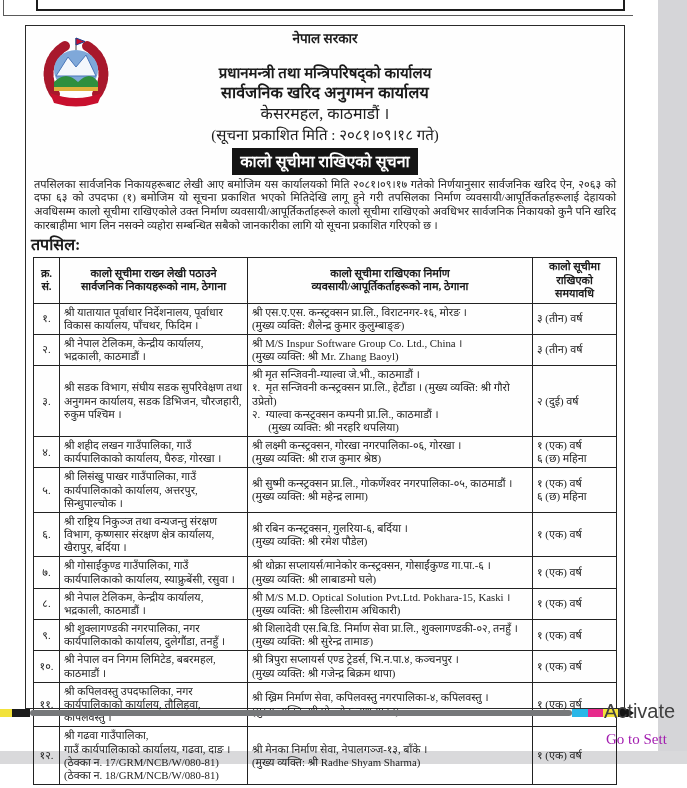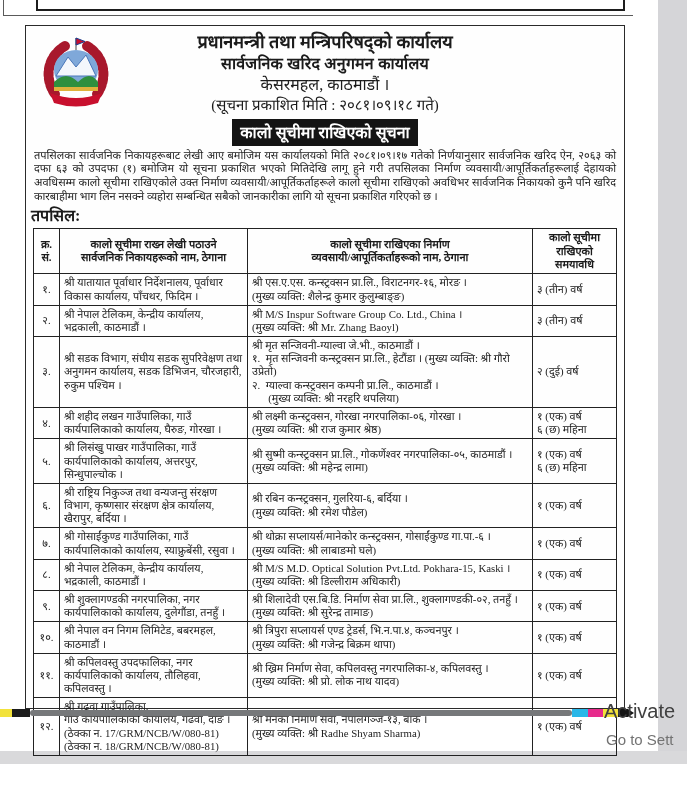--- a/index.html
+++ b/index.html
@@ -14,21 +14,21 @@
   .bottom-band{position:absolute;left:0;top:751px;width:687px;height:13px;background:#d9d9db;}
   
   .top-inner-box{position:absolute;left:36px;top:-9px;width:585px;height:16px;border:2.5px solid #1d1d1d;background:#fff;}
   .top-outer-line{position:absolute;left:3px;top:15px;width:630px;height:1px;background:#5a5a5a;}
   .top-outer-left{position:absolute;left:3px;top:0;width:1px;height:15px;background:#5a5a5a;}
   
   .doc{position:absolute;left:25px;top:25px;width:600px;height:684px;border:1.5px solid #2a2a2a;background:#fefefe;box-sizing:border-box;padding:0 5px;}
   .emblem{position:absolute;left:13px;top:8px;width:74px;height:76px;}
   .hdr{text-align:center;margin-top:5px;line-height:1.15;}
   .hdr .l1{font-size:13.5px;font-weight:bold;}
-  .hdr .l2{font-size:18px;font-weight:bold;margin-top:6px;}
+  .hdr .l2{font-size:15px;font-weight:bold;margin-top:18px;}
   .hdr .l3{font-size:16px;font-weight:bold;margin-top:2px;letter-spacing:.2px;}
   .hdr .l4{font-size:16px;margin-top:3px;}
   .hdr .l5{font-size:15px;margin-top:3px;}
   .banner{display:table;margin:4px auto 2px;background:#141414;color:#fff;font-weight:bold;font-size:16px;padding:2px 8px 3px;}
   .para{font-size:11px;line-height:1.24;text-align:justify;margin:3px 3px 0;}
   .tapasil{text-align:left;font-size:16px;font-weight:bold;margin:1px 0 2px;}
   table.blk{border-collapse:collapse;table-layout:fixed;width:calc(100% - 4px);margin:0 2px;font-size:10.8px;line-height:1.22;}
   table.blk th,table.blk td{border:1px solid #222;padding:2px 4px;vertical-align:middle;box-sizing:border-box;}
   table.blk{border:1.5px solid #222;}
   th{font-weight:bold;text-align:center;white-space:pre-line;font-size:11px;padding:3px 2px;}
@@ -40,21 +40,21 @@
   .bar{position:absolute;top:709px;height:8px;}
   .bar.yellow-l{left:0;width:12px;background:#f2e23b;}
   .bar.black-l{left:12px;width:18px;background:#1c1c1c;}
   .bar.gray-long{left:30px;width:542px;height:6px;top:710px;background:#76787a;border-radius:3px;}
   .bar.cyan{left:572px;width:16px;background:#2ab7e8;}
   .bar.magenta{left:588px;width:15px;background:#e72b8c;}
   .bar.yellow-r{left:603px;width:15px;background:#f2e23b;}
   .bar.black-arrow{left:618px;width:16px;background:#161616;clip-path:polygon(0 0,62% 0,100% 50%,62% 100%,0 100%);}
   
   .wm1{position:absolute;left:604px;top:700px;width:83px;overflow:hidden;font-family:"Liberation Sans","DejaVu Sans",sans-serif;font-weight:300;font-size:20px;color:#404040;white-space:nowrap;}
-  .wm2{position:absolute;left:606px;top:731px;width:81px;overflow:hidden;font-family:Liberation Sans, sans-serif;font-weight:300;font-size:15px;color:#737373;white-space:nowrap;}
+  .wm2{position:absolute;left:606px;top:731px;width:81px;overflow:hidden;font-family:Liberation Serif, serif;font-weight:300;font-size:15px;color:#a21caf;white-space:nowrap;}
 </style>
 </head>
 <body>
 
 <div class="gray-strip"></div>
 <div class="bottom-band"></div>
 
 <div class="top-inner-box"></div>
 <div class="top-outer-line"></div>
 <div class="top-outer-left"></div>
@@ -67,20 +67,21 @@
     <line x1="37" y1="4" x2="37" y2="16" stroke="#444" stroke-width="1"></line>
     <path d="M37,4 l9,3.5 -9,3.5 z" fill="#c8102e" stroke="#1b3f8f" stroke-width="1"></path>
     <ellipse cx="37" cy="36" rx="22" ry="20" fill="#7fa8d9"></ellipse>
     <path d="M17,42 L29,23 L37,33 L47,21 L57,42 Z" fill="#f4f7fc" stroke="#4a76b8" stroke-width="1"></path>
     <path d="M15,48 Q27,36 39,48 Q51,36 59,48 L59,53 L15,53 Z" fill="#2f8f3e"></path>
     <path d="M15,53 h44 v4 h-44 z" fill="#dfb23c"></path>
     <path d="M11,59 Q37,69 63,59 L59,69 Q37,76 15,69 Z" fill="#c8102e"></path>
   </svg>
 
   <div class="hdr">
+    <div class="l1">नेपाल सरकार</div>
     <div class="l2">प्रधानमन्त्री तथा मन्त्रिपरिषद्को कार्यालय</div>
     <div class="l3">सार्वजनिक खरिद अनुगमन कार्यालय</div>
     <div class="l4">केसरमहल, काठमाडौं ।</div>
     <div class="l5">(सूचना प्रकाशित मिति : २०८१।०९।१८ गते)</div>
   </div>
 
   <div class="banner">कालो सूचीमा राखिएको सूचना</div>
 
   <p class="para">तपसिलका सार्वजनिक निकायहरूबाट लेखी आए बमोजिम यस कार्यालयको मिति २०८१।०९।१७ गतेको निर्णयानुसार सार्वजनिक खरिद ऐन, २०६३ को दफा ६३ को उपदफा (१) बमोजिम यो सूचना प्रकाशित भएको मितिदेखि लागू हुने गरी तपसिलका निर्माण व्यवसायी/आपूर्तिकर्ताहरूलाई देहायको अवधिसम्म कालो सूचीमा राखिएकोले उक्त निर्माण व्यवसायी/आपूर्तिकर्ताहरूले कालो सूचीमा राखिएको अवधिभर सार्वजनिक निकायको कुनै पनि खरिद कारबाहीमा भाग लिन नसक्ने व्यहोरा सम्बन्धित सबैको जानकारीका लागि यो सूचना प्रकाशित गरिएको छ ।</p>
 

